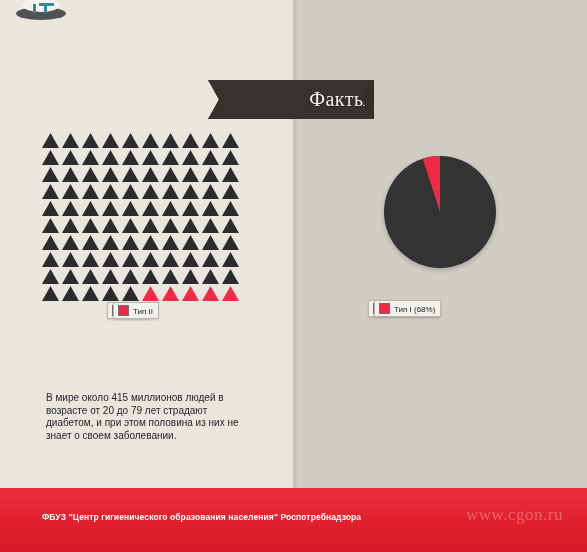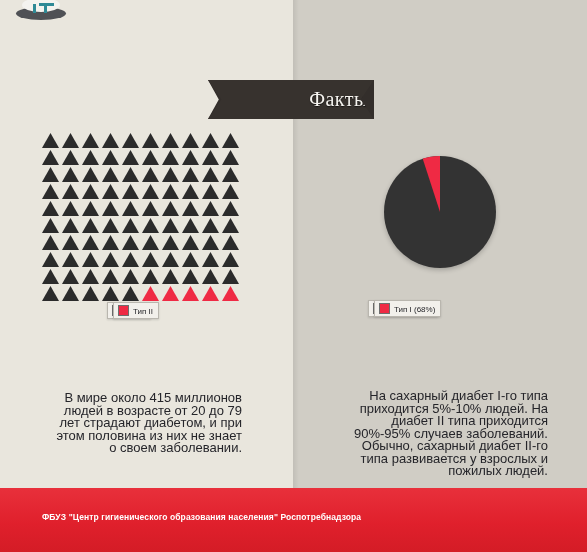--- a/index.html
+++ b/index.html
@@ -114,22 +114,22 @@
     background:#333333;
     box-shadow:0 2px 5px rgba(0,0,0,.22);
   }
   .pie-slice{
     position:absolute;inset:0;border-radius:50%;
     background:#ef2a44;
   }
   
   .caption{
     position:absolute;
-    text-align:right;
-    font-size:13px;
+    text-align:left;
+    font-size:10px;
     line-height:12.5px;
     color:#25252a;
   }
   #caption-left{left:46px;top:392px;width:196px;}
   #caption-right{left:342px;top:390px;width:206px;}
   
   .footer{
     position:absolute;left:0;top:488px;width:587px;height:64px;
     background:#e2222e;
     background-image:linear-gradient(to bottom,#e8303b 0%,#e0202c 55%,#d41c26 100%);
@@ -295,19 +295,19 @@
       <span class="swatch dark"></span>
       <span>Тип II (95%)</span>
     </div>
     <div class="legend">
       <span class="swatch red"></span>
       <span>Тип I (68%)</span>
     </div>
   </div>
 
   <div class="caption" id="caption-left">В мире около 415 миллионов людей в возрасте от 20 до 79 лет страдают диабетом, и при этом половина из них не знает о своем заболевании.</div>
-  <div class="caption" id="caption-right">На сахарный диабет I-го типа приходится 5%-10% людей. На диабет II типа приходится 90%-95% случаев заболеваний. Обычно, сахарный диабет II-го типа развивается у взрослых и пожилых людей.</div>
 
   <div class="footer">
     <div class="footer-text">ФБУЗ "Центр гигиенического образования населения" Роспотребнадзора</div>
+    <div class="footer-watermark">www.cgon.ru</div>
   </div>
 
 </div>
 
 </body></html>

